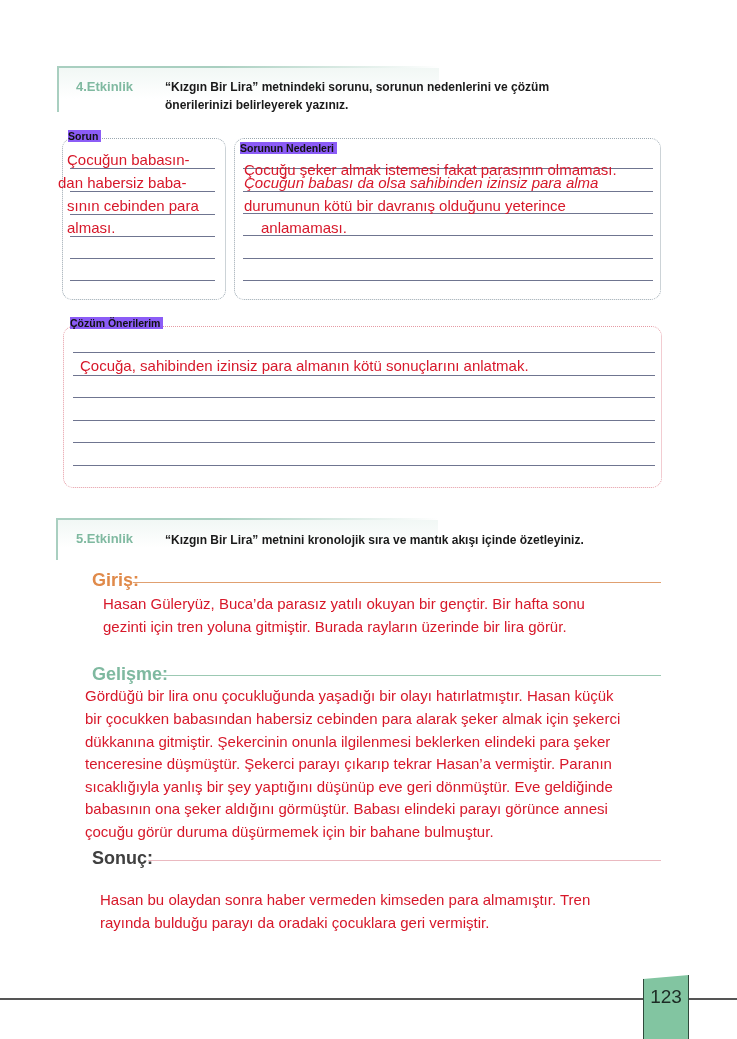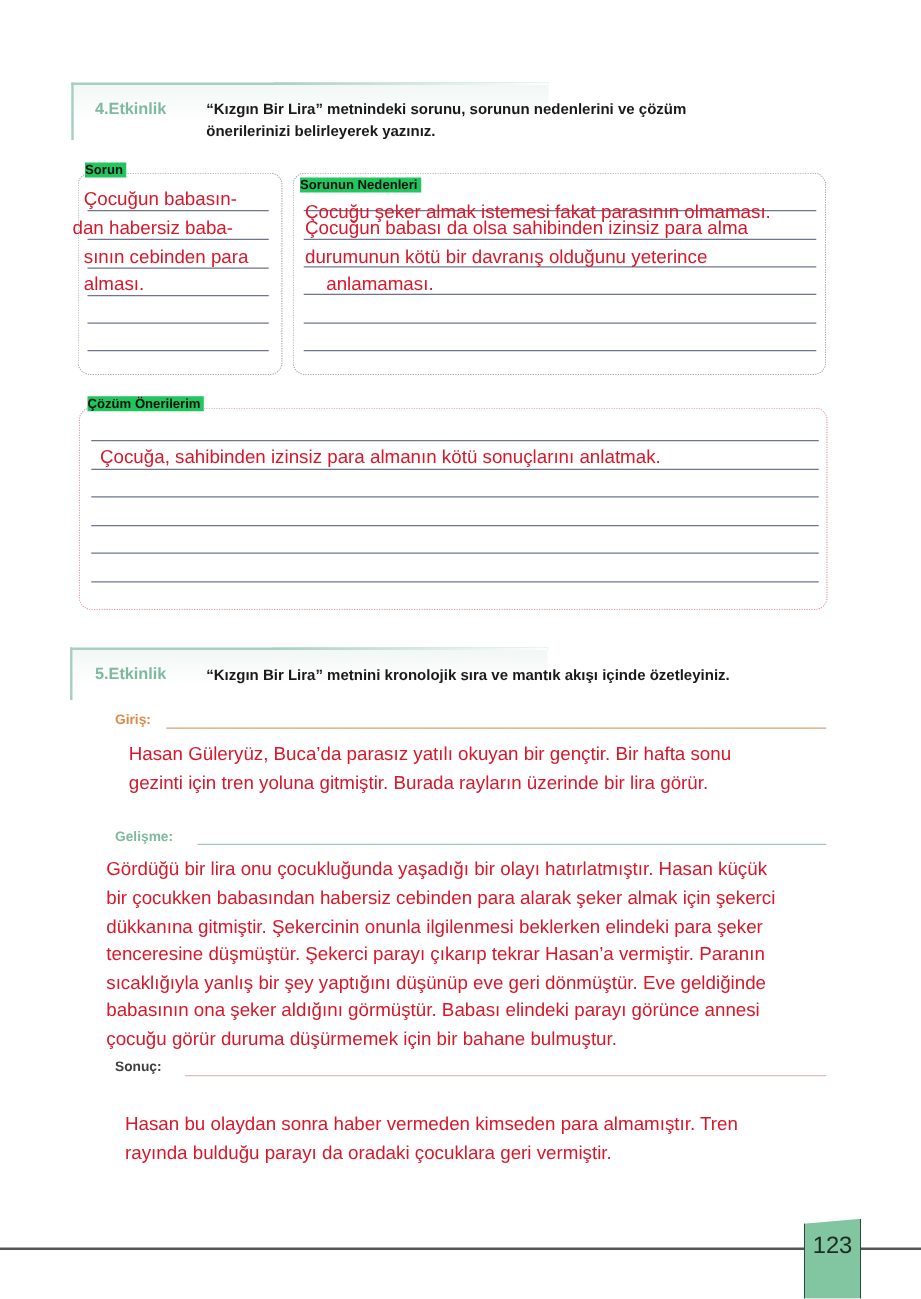--- a/index.html
+++ b/index.html
@@ -11,26 +11,26 @@
     .act-frame {
       position: absolute; border-left: 2px solid #a9cfc0; border-top: 2px solid #a9cfc0;
       background: linear-gradient(180deg, rgba(200,225,215,0.25), rgba(255,255,255,0) 70%);
     }
     .act-frame::after {
       content: ""; position: absolute; top: -2px; right: 0; width: 220px; height: 2px;
       background: linear-gradient(90deg, #a9cfc0, #ffffff);
     }
     .act-num { position: absolute; color: #7fb9a0; font-weight: bold; font-size: 13px; }
     .act-q { position: absolute; color: #1a1a1a; font-weight: bold; font-size: 12px; line-height: 18px; }
-    .box-label { position: absolute; font-size: 10.5px; font-weight: bold; color: #111; background: #22c55e; padding-right: 3px; }
+    .box-label { position: absolute; font-size: 10.5px; font-weight: bold; color: #111; background: #8b5cf6; padding-right: 3px; }
     .dot-box { position: absolute; border: 1px dotted #9aa7b0; border-radius: 10px; }
     .dot-box.pink { border-color: #e59aa4; }
     .rule { position: absolute; height: 1px; background: #6f7590; }
     .red { position: absolute; color: #d7182a; font-size: 15px; line-height: 22px; white-space: nowrap; }
-    .sec-label { position: absolute; font-size: 11px; font-weight: bold; }
+    .sec-label { position: absolute; font-size: 18px; font-weight: bold; }
     .sec-line { position: absolute; height: 1px; }
     .para { position: absolute; color: #d7182a; font-size: 15px; line-height: 23px; }
     .bottom-rule { position: absolute; left: 0; top: 998px; width: 737px; height: 2px; background: #555; }
     .page-tab {
       position: absolute; left: 643px; top: 975px; width: 44px; height: 64px; background: #82c5a1;
       border-left: 1px solid #2f4a3c; border-right: 1px solid #2f4a3c;
       clip-path: polygon(0 4px, 100% 0, 100% 100%, 0 100%);
     }
     .page-num { position: absolute; left: 643px; top: 986px; width: 46px; text-align: center; font-size: 19px; color: #1c2b24; }
   </style>
@@ -57,21 +57,21 @@
 
 <div class="dot-box" style="left:234px; top:138px; width:425px; height:160px;"></div>
 <div class="box-label" style="left:240px; top:142px;">Sorunun Nedenleri</div>
 <div class="rule" style="left:243px; top:168px; width:410px;"></div>
 <div class="rule" style="left:243px; top:191px; width:410px;"></div>
 <div class="rule" style="left:243px; top:213px; width:410px;"></div>
 <div class="rule" style="left:243px; top:235px; width:410px;"></div>
 <div class="rule" style="left:243px; top:258px; width:410px;"></div>
 <div class="rule" style="left:243px; top:280px; width:410px;"></div>
 <div class="red" style="left:244px; top:148px;margin-top:11px;">Çocuğu şeker almak istemesi fakat parasının olmaması.</div>
-<div class="red" style="left:244px; top:172px;">Çocuğun babası da olsa sahibinden izinsiz para alma</div>
+<div class="red" style="left:244px; top:172px;font-style:italic;">Çocuğun babası da olsa sahibinden izinsiz para alma</div>
 <div class="red" style="left:244px; top:195px;">durumunun kötü bir davranış olduğunu yeterince</div>
 <div class="red" style="left:244px; top:217px;margin-left:17px;">anlamaması.</div>
 
 <div class="dot-box pink" style="left:63px; top:326px; width:597px; height:160px;"></div>
 <div class="box-label" style="left:70px; top:317px;">Çözüm Önerilerim</div>
 <div class="rule" style="left:73px; top:352px; width:582px;"></div>
 <div class="rule" style="left:73px; top:375px; width:582px;"></div>
 <div class="rule" style="left:73px; top:397px; width:582px;"></div>
 <div class="rule" style="left:73px; top:420px; width:582px;"></div>
 <div class="rule" style="left:73px; top:442px; width:582px;"></div>

